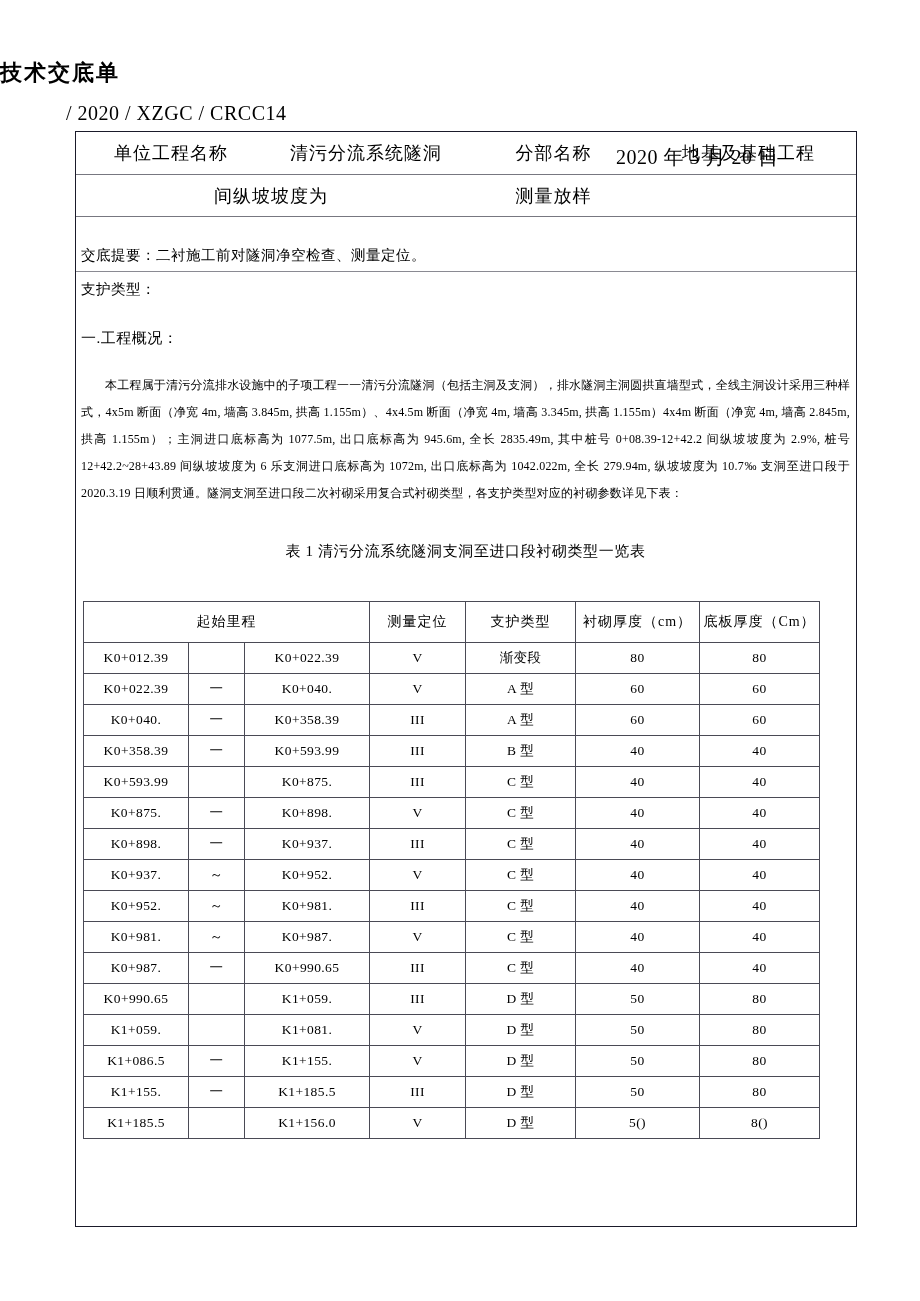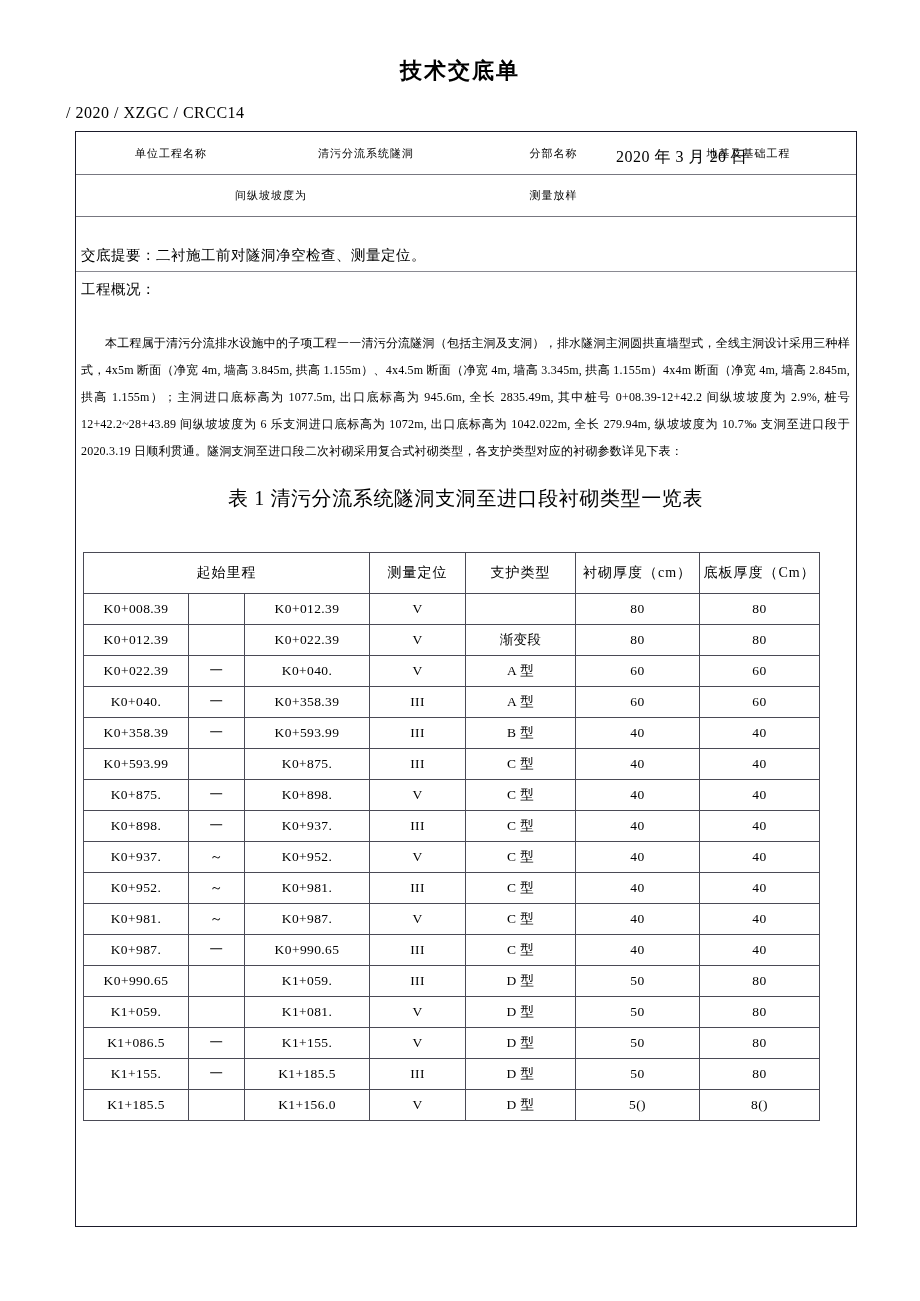--- a/index.html
+++ b/index.html
@@ -21,36 +21,36 @@
     width: 920px;
     height: 1301px;
   }
 
   
   .doc-title {
     position: absolute;
     top: 58px;
     left: 0;
     width: 920px;
-    text-align: center;
-    font-family: Liberation Mono, monospace;
+    text-align: left;
+    font-family: Liberation Serif, serif;
     font-size: 22px;
     font-weight: 700;
     letter-spacing: 2px;
     line-height: 30px;
   }
 
   
   .meta-line {
     position: absolute;
     top: 102px;
     left: 66px;
     width: 790px;
     height: 22px;
-    font-size: 16px;
+    font-size: 20px;
     line-height: 22px;
   }
   .meta-code {
     position: absolute;
     left: 0;
     top: 0;
     letter-spacing: 0.5px;
   }
   .meta-date {
     position: absolute;
@@ -75,21 +75,21 @@
   .hdr-row {
     display: flex;
     align-items: center;
     border-bottom: 1.5px solid #777780;
     box-sizing: border-box;
   }
   .hdr-row.r1 { height: 43px; }
   .hdr-row.r2 { height: 42px; }
 
   .hdr-cell {
-    font-size: 11px;
+    font-size: 18px;
     letter-spacing: 1px;
     white-space: nowrap;
   }
   .c-label-1 { width: 190px; text-align: center; }
   .c-val-1   { width: 200px; text-align: center; }
   .c-label-2 { width: 175px; text-align: center; }
   .c-val-2   { width: 215px; text-align: center; }
 
   .c-sub-label { width: 390px; text-align: center; }
   .c-sub-val   { width: 175px; text-align: center; }
@@ -131,23 +131,23 @@
     line-height: 27px;
     text-align: justify;
     text-justify: inter-ideograph;
     margin-top: 24px;
     text-indent: 2em;
     letter-spacing: 0.2px;
   }
 
   .table-caption {
     text-align: center;
-    font-size: 20px;
+    font-size: 15px;
     letter-spacing: 0.6px;
-    margin-top: 20px;
+    margin-top: 35px;
   }
 
   
   .data-table-wrap {
     margin-top: 40px;
     padding-left: 2px;
   }
   table.data-table {
     border-collapse: collapse;
     width: 736px;
@@ -203,24 +203,25 @@
       <div class="hdr-cell c-val-2">地基及基础工程</div>
     </div>
 
     <div class="hdr-row r2">
       <div class="hdr-cell c-sub-label">间纵坡坡度为</div>
       <div class="hdr-cell c-sub-val">测量放样</div>
     </div>
 
     <div class="note-row">交底提要：二衬施工前对隧洞净空检查、测量定位。</div>
 
-    <div class="content-row">工程概况：</div>
+    <div class="content-row">支护类型：</div>
 
     <div class="body-area">
 
+      <div class="sec-heading">一.工程概况：</div>
 
       <div class="para">本工程属于清污分流排水设施中的子项工程一一清污分流隧洞（包括主洞及支洞），排水隧洞主洞圆拱直墙型式，全线主洞设计采用三种样式，4x5m 断面（净宽 4m, 墙高 3.845m, 拱高 1.155m）、4x4.5m 断面（净宽 4m, 墙高 3.345m, 拱高 1.155m）4x4m 断面（净宽 4m, 墙高 2.845m, 拱高 1.155m）；主洞进口底标高为 1077.5m, 出口底标高为 945.6m, 全长 2835.49m, 其中桩号 0+08.39-12+42.2 间纵坡坡度为 2.9%, 桩号 12+42.2~28+43.89 间纵坡坡度为 6 乐支洞进口底标高为 1072m, 出口底标高为 1042.022m, 全长 279.94m, 纵坡坡度为 10.7‰ 支洞至进口段于 2020.3.19 日顺利贯通。隧洞支洞至进口段二次衬砌采用复合式衬砌类型，各支护类型对应的衬砌参数详见下表：</div>
 
       <div class="table-caption">表 1 清污分流系统隧洞支洞至进口段衬砌类型一览表</div>
 
       <div class="data-table-wrap">
         <table class="data-table">
           <colgroup>
             <col class="col-a">
               <col class="col-b">
@@ -234,29 +235,20 @@
             <tr>
               <th colspan="3">起始里程</th>
               <th>测量定位</th>
               <th>支护类型</th>
               <th>衬砌厚度（cm）</th>
               <th>底板厚度（Cm）</th>
             </tr>
           </thead>
           <tbody id="table-body">
               <tr>
-                <td class="mile-from">K0+008.39</td>
-                <td class="mile-sep"></td>
-                <td class="mile-to">K0+012.39</td>
-                <td>V</td>
-                <td></td>
-                <td>80</td>
-                <td>80</td>
-              </tr>
-              <tr>
                 <td class="mile-from">K0+012.39</td>
                 <td class="mile-sep"></td>
                 <td class="mile-to">K0+022.39</td>
                 <td>V</td>
                 <td>渐变段</td>
                 <td>80</td>
                 <td>80</td>
               </tr>
               <tr>
                 <td class="mile-from">K0+022.39</td>

